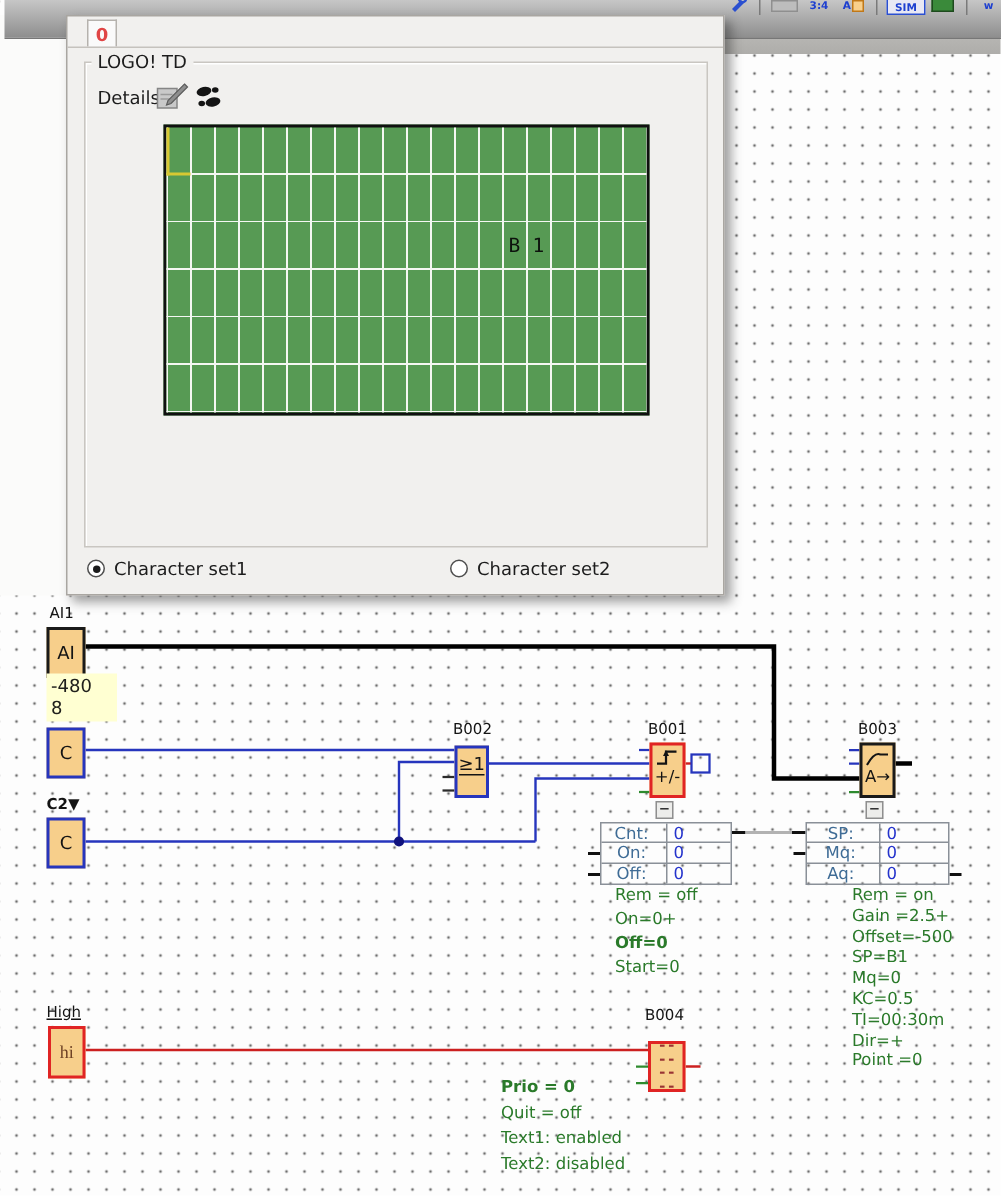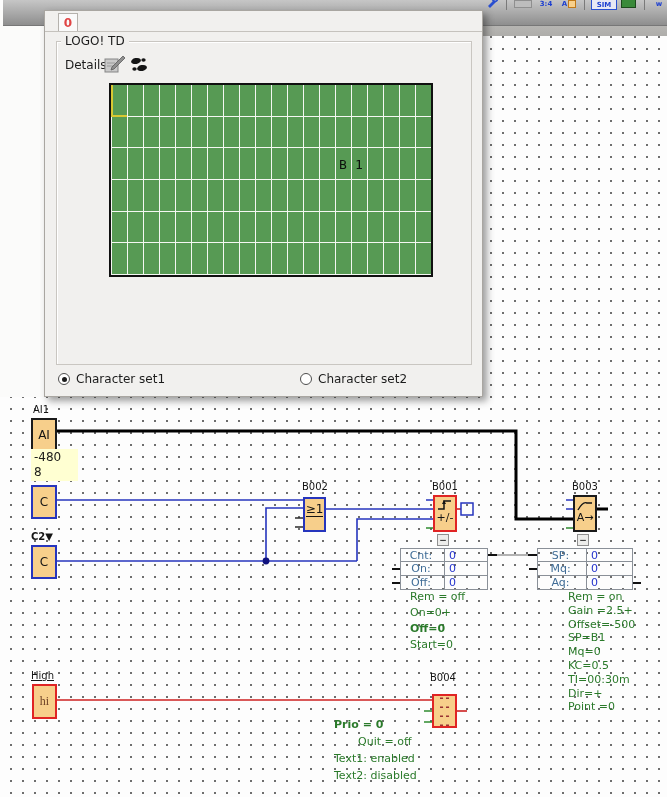--- a/index.html
+++ b/index.html
@@ -197,21 +197,21 @@
   <div class="ann" style="height:13.8px;">SP=B1</div>
   <div class="ann" style="height:13.8px;">Mq=0</div>
   <div class="ann" style="height:13.8px;">KC=0.5</div>
   <div class="ann" style="height:13.8px;">TI=00:30m</div>
   <div class="ann" style="height:13.8px;">Dir=+</div>
   <div class="ann" style="height:13.8px;">Point =0</div>
 </div>
 
 <div class="abs" style="left:334px;top:718px;">
   <div class="ann" style="height:17px;font-weight:bold;">Prio = 0</div>
-  <div class="ann" style="height:17px;margin-left:24px;">Quit = off</div>
+  <div class="ann" style="height:17px;">Quit = off</div>
   <div class="ann" style="height:17px;">Text1: enabled</div>
   <div class="ann" style="height:17px;">Text2: disabled</div>
 </div>
 
 <div class="abs blklabel" style="left:31px;top:670px;text-decoration:underline;">High</div>
 <div class="abs blk bd-red" style="left:32px;top:684px;width:25px;height:35px;font-family:Liberation Serif, serif;">
   <span style="color:#6e4226;">hi</span>
 </div>
 
 <div class="abs blklabel" style="left:430px;top:672px;">B004</div>

